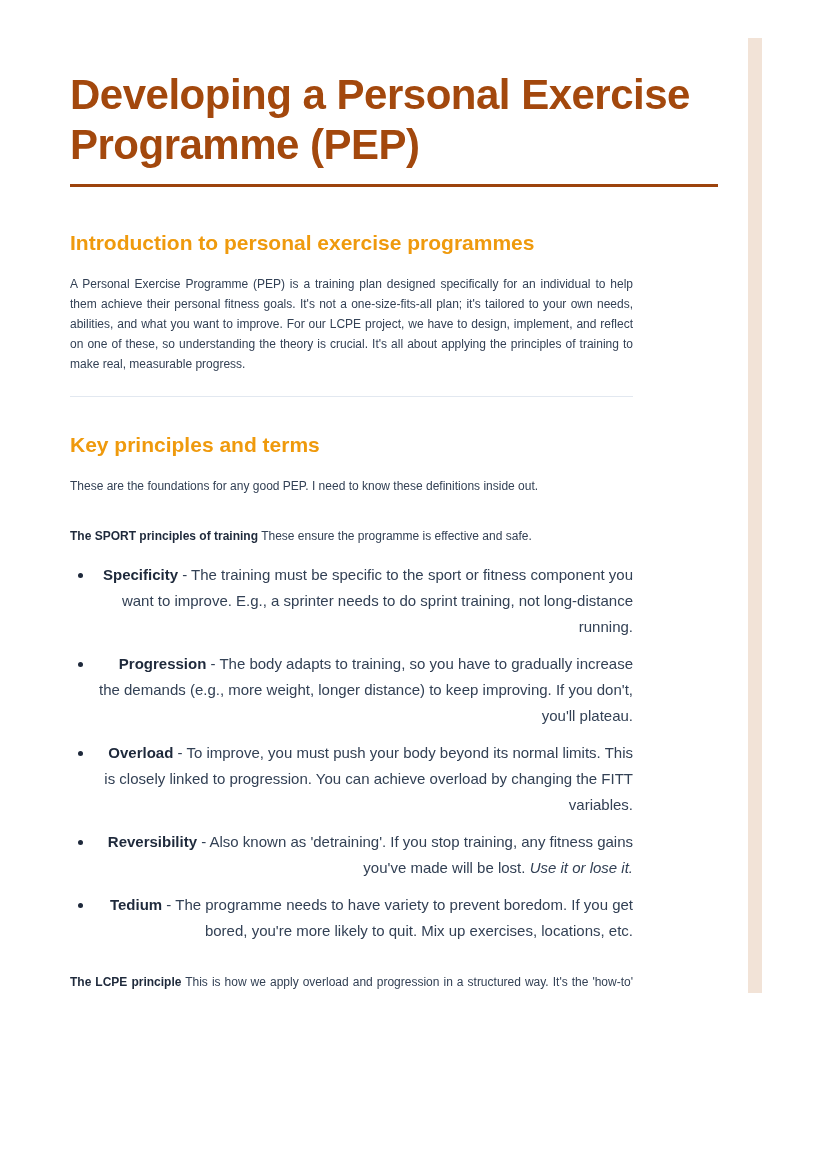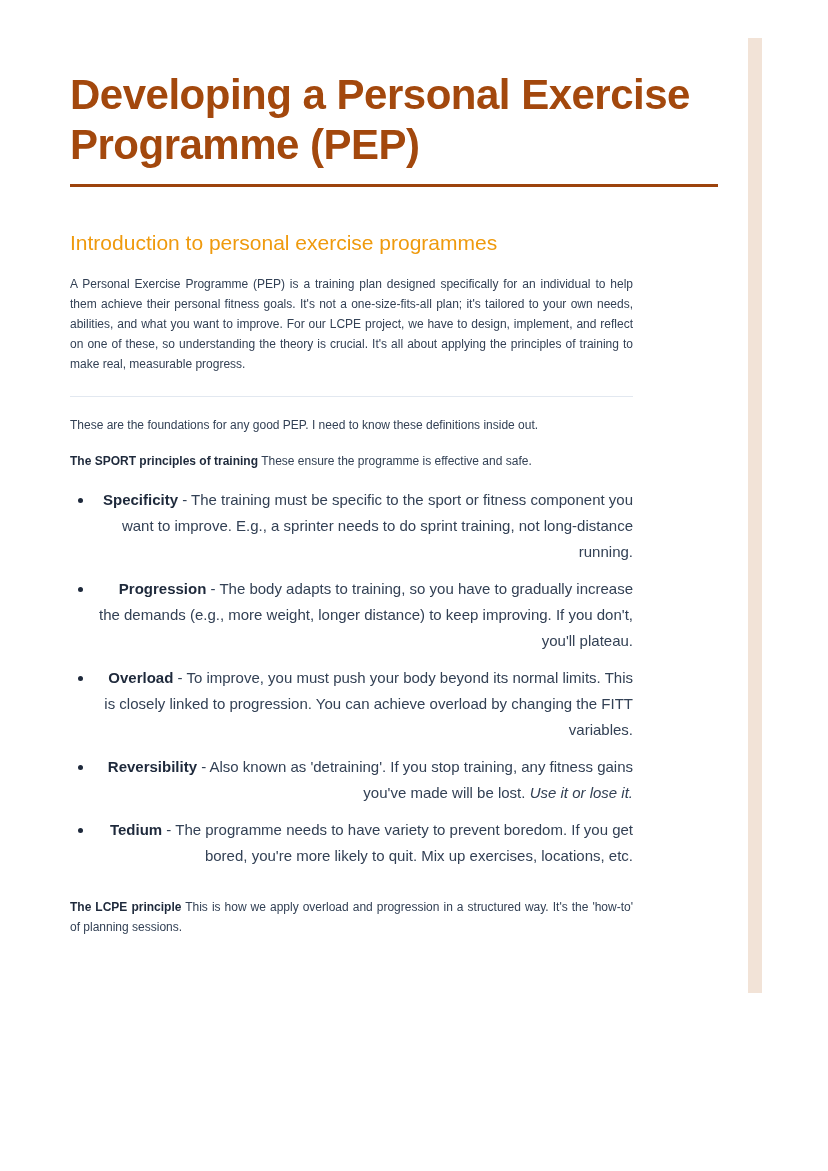--- a/index.html
+++ b/index.html
@@ -48,34 +48,34 @@
   .title-rule {
     width: 648px;
     height: 3px;
     background: #9c430c;
     margin-top: 14px;
   }
   h2.section-heading {
     margin: 42px 0 0 0;
     font-size: 21px;
     line-height: 27px;
-    font-weight: normal;
+    font-weight: bold;
     color: #ef9a0d;
     width: 563px;
   }
   h2.section-heading.second { margin-top: 34px; }
   p.body {
     width: 563px;
     margin: 18px 0 0 0;
     font-size: 12px;
     line-height: 20px;
     color: #334155;
     text-align: justify;
   }
-  p.body.gap { margin-top: 16px; }
+  p.body.gap { margin-top: 30px; }
   strong.lead, li strong { color: #1e293b; font-weight: bold; }
   hr.soft-divider {
     border: none;
     border-top: 1px solid #e2e8f0;
     width: 563px;
     margin: 22px 0 0 0;
   }
   ul.bullet-list {
     margin: 16px 0 0 0;
     padding: 0 0 0 24px;
@@ -129,20 +129,21 @@
     <div class="title-rule"></div>
 
     <section>
       <h2 class="section-heading">Introduction to personal exercise programmes</h2>
       <p class="body">A Personal Exercise Programme (PEP) is a training plan designed specifically for an individual to help them achieve their personal fitness goals. It's not a one-size-fits-all plan; it's tailored to your own needs, abilities, and what you want to improve. For our LCPE project, we have to design, implement, and reflect on one of these, so understanding the theory is crucial. It's all about applying the principles of training to make real, measurable progress.</p>
     </section>
 
     <hr class="soft-divider">
 
     <section>
+      <h2 class="section-heading second">Key principles and terms</h2>
 
       <p class="body">These are the foundations for any good PEP. I need to know these definitions inside out.</p>
 
       <p class="body gap"><strong class="lead">The SPORT principles of training</strong> <span>These ensure the programme is effective and safe.</span></p>
 
       <ul class="bullet-list">
         <li><strong>Specificity</strong> <span>- The training must be specific to the sport or fitness component you want to improve. E.g., a sprinter needs to do sprint training, not long-distance running.</span></li>
         <li><strong>Progression</strong> <span>- The body adapts to training, so you have to gradually increase the demands (e.g., more weight, longer distance) to keep improving. If you don't, you'll plateau.</span></li>
         <li><strong>Overload</strong> <span>- To improve, you must push your body beyond its normal limits. This is closely linked to progression. You can achieve overload by changing the FITT variables.</span></li>
         <li><strong>Reversibility</strong> <span>- Also known as 'detraining'. If you stop training, any fitness gains you've made will be lost.</span> <em class="italic-tail">Use it or lose it.</em></li>

